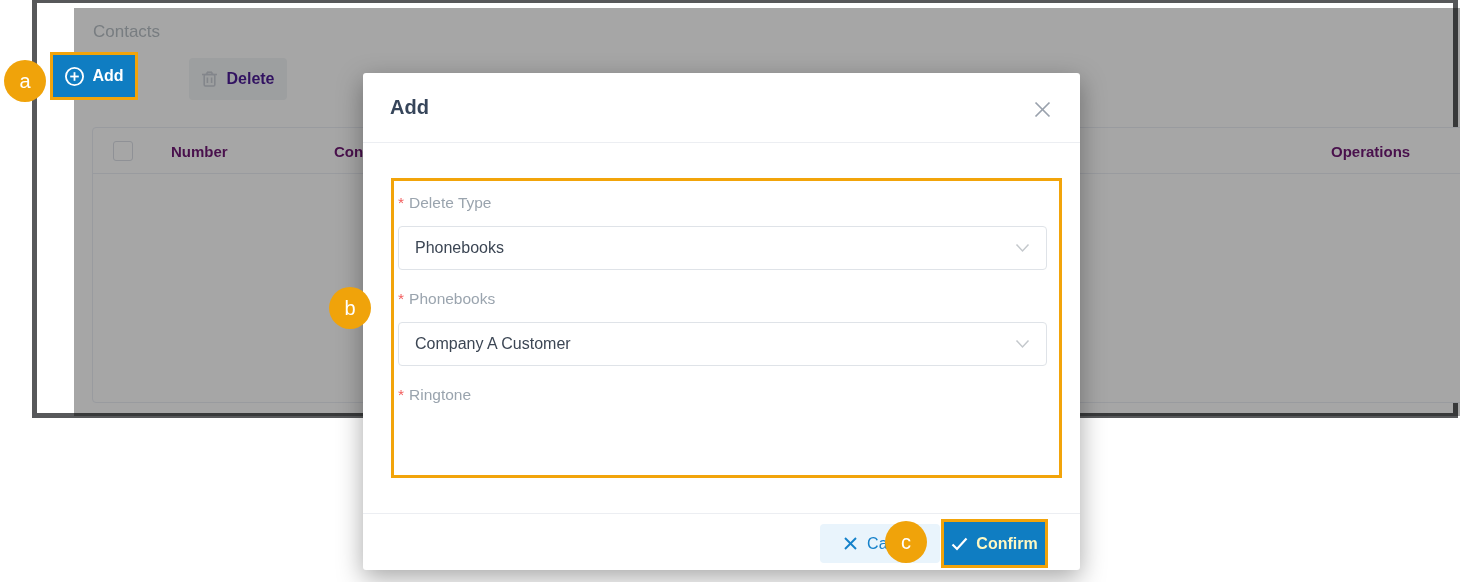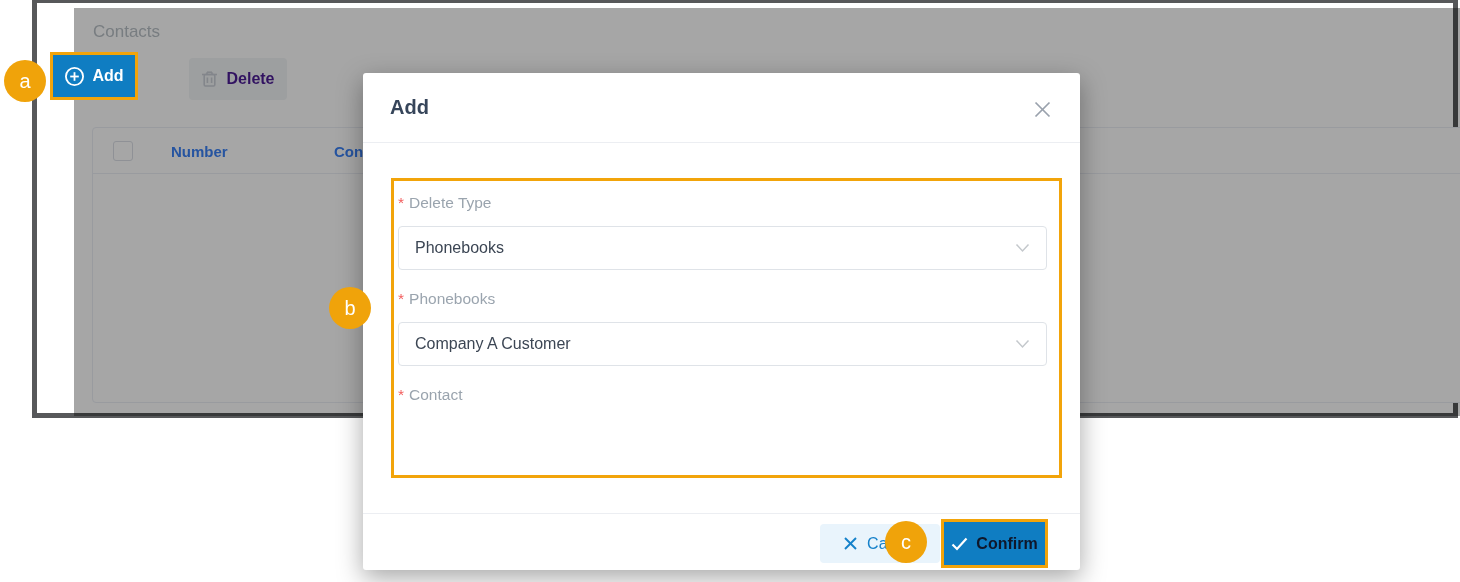--- a/index.html
+++ b/index.html
@@ -21,21 +21,21 @@
   .btn-delete { position:absolute; left:152px; top:55px; width:98px; height:42px;
            background:#f2f4f6; border:none; border-radius:4px;
            display:flex; align-items:center; justify-content:center; gap:8px;
            color:#4c1d95; font-size:16px; font-weight:700;
            font-family:"Liberation Sans", sans-serif; }
 
   .table { position:absolute; left:55px; top:124px; width:1385px; height:276px;
            border:1px solid #ebeef5; border-radius:4px; background:#fff; }
   .table-header { position:relative; height:46px; border-bottom:1px solid #ebeef5; }
   .th { position:absolute; top:0; height:46px; display:flex; align-items:center;
-           font-size:15px; font-weight:700; color:#3b82f6; }
+           font-size:15px; font-weight:700; color:#701a75; }
   .th-number   { left:78px; }
   .th-contact  { left:241px; }
   .th-operations { left:1238px; }
   .checkbox { position:absolute; left:20px; top:13px; width:20px; height:20px;
            border:1px solid #dcdfe6; border-radius:3px; background:#fff; }
 
   
   .add-highlight { position:absolute; left:50px; top:52px; width:88px; height:48px;
            border:3px solid #f2a40a; z-index:20; background:#0f7dc2; }
   .btn-add { width:100%; height:100%; background:#0f7dc2; border:none;
@@ -74,21 +74,21 @@
            border-top:1px solid #eceef2; }
   .btn-cancel { position:absolute; right:140px; top:10px; width:120px; height:39px;
            background:#e9f4fc; border:none; border-radius:4px;
            display:flex; align-items:center; justify-content:center; gap:9px;
            color:#1581ca; font-size:16px; font-weight:400;
            font-family:"Liberation Sans", sans-serif; cursor:pointer; }
   .confirm-highlight { position:absolute; right:32px; top:5px; width:107px; height:49px;
            border:3px solid #f2a40a; background:#0f7dc2; }
   .btn-confirm { width:100%; height:100%; background:#0f7dc2; border:none;
            display:flex; align-items:center; justify-content:center; gap:8px;
-           color:#0f172a; font-size:16px; font-weight:700;
+           color:#fef9c3; font-size:16px; font-weight:700;
            font-family:"Liberation Sans", sans-serif; cursor:pointer; }
 
   
   .marker { position:absolute; width:42px; height:42px; border-radius:50%;
            background:#f0a30a; color:#ffffff; font-size:20px;
            display:flex; align-items:center; justify-content:center; z-index:40; }
   .marker-a { left:4px;  top:60px; }
   .marker-b { left:329px; top:287px; }
   .marker-c { left:885px; top:521px; }
 
@@ -115,20 +115,21 @@
         </svg>
       </span>
       <span>Delete</span>
     </button>
 
     <div class="table">
       <div class="table-header">
         <span class="checkbox"></span>
         <div class="th th-number">Number</div>
         <div class="th th-contact">Contact/</div>
+        <div class="th th-operations">Operations</div>
       </div>
     </div>
 
     <div class="panel-overlay"></div>
   </div>
   <div class="panel-white-topline"></div>
 
   <div class="add-highlight">
     <button class="btn-add">
       <span>
@@ -176,21 +177,21 @@
       <span class="select-value">Company A Customer</span>
       <span class="select-arrow">
         <svg width="15" height="10" viewBox="0 0 15 10" fill="none" stroke="#c4c8cc" stroke-width="1.5">
           <polyline points="1.5,1.5 7.5,8 13.5,1.5"></polyline>
         </svg>
       </span>
     </div>
 
     <div class="field-label lbl-2">
       <span class="req">*</span>
-      <span>Contact</span>
+      <span>Ringtone</span>
     </div>
 
     <div class="modal-footer">
       <button class="btn-cancel">
         <span>
           <svg width="15" height="15" viewBox="0 0 15 15" stroke="#1581ca" stroke-width="1.9">
             <line x1="2" y1="2" x2="13" y2="13"></line>
             <line x1="13" y1="2" x2="2" y2="13"></line>
           </svg>
         </span>

